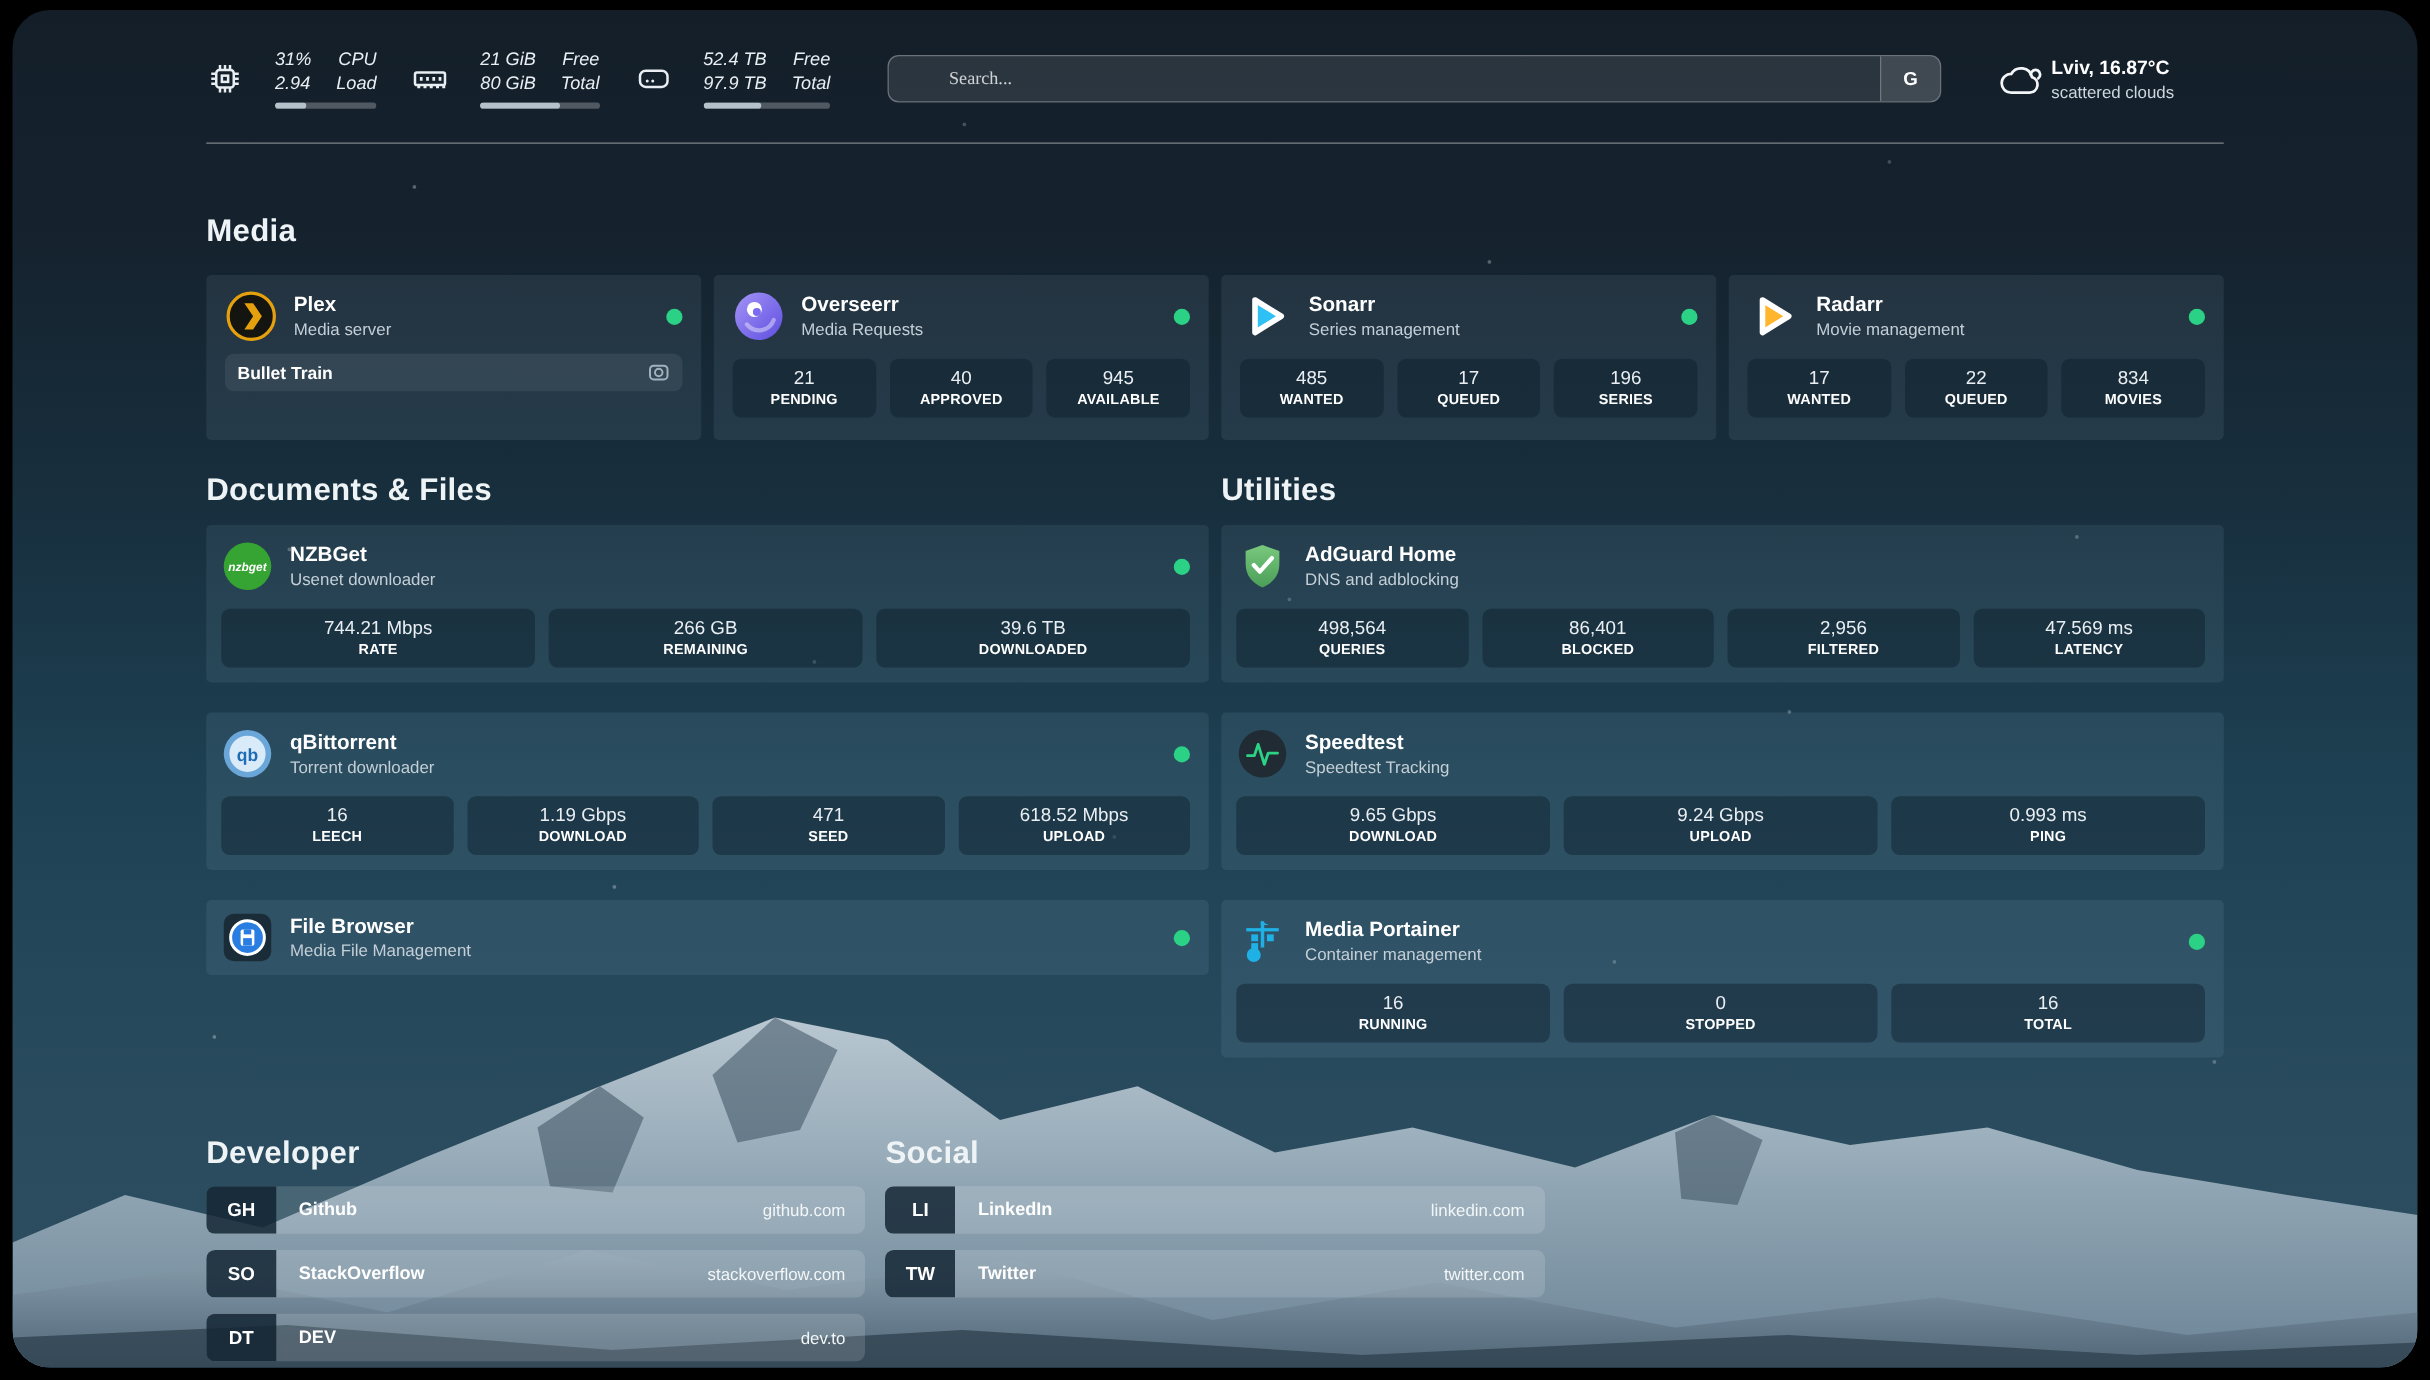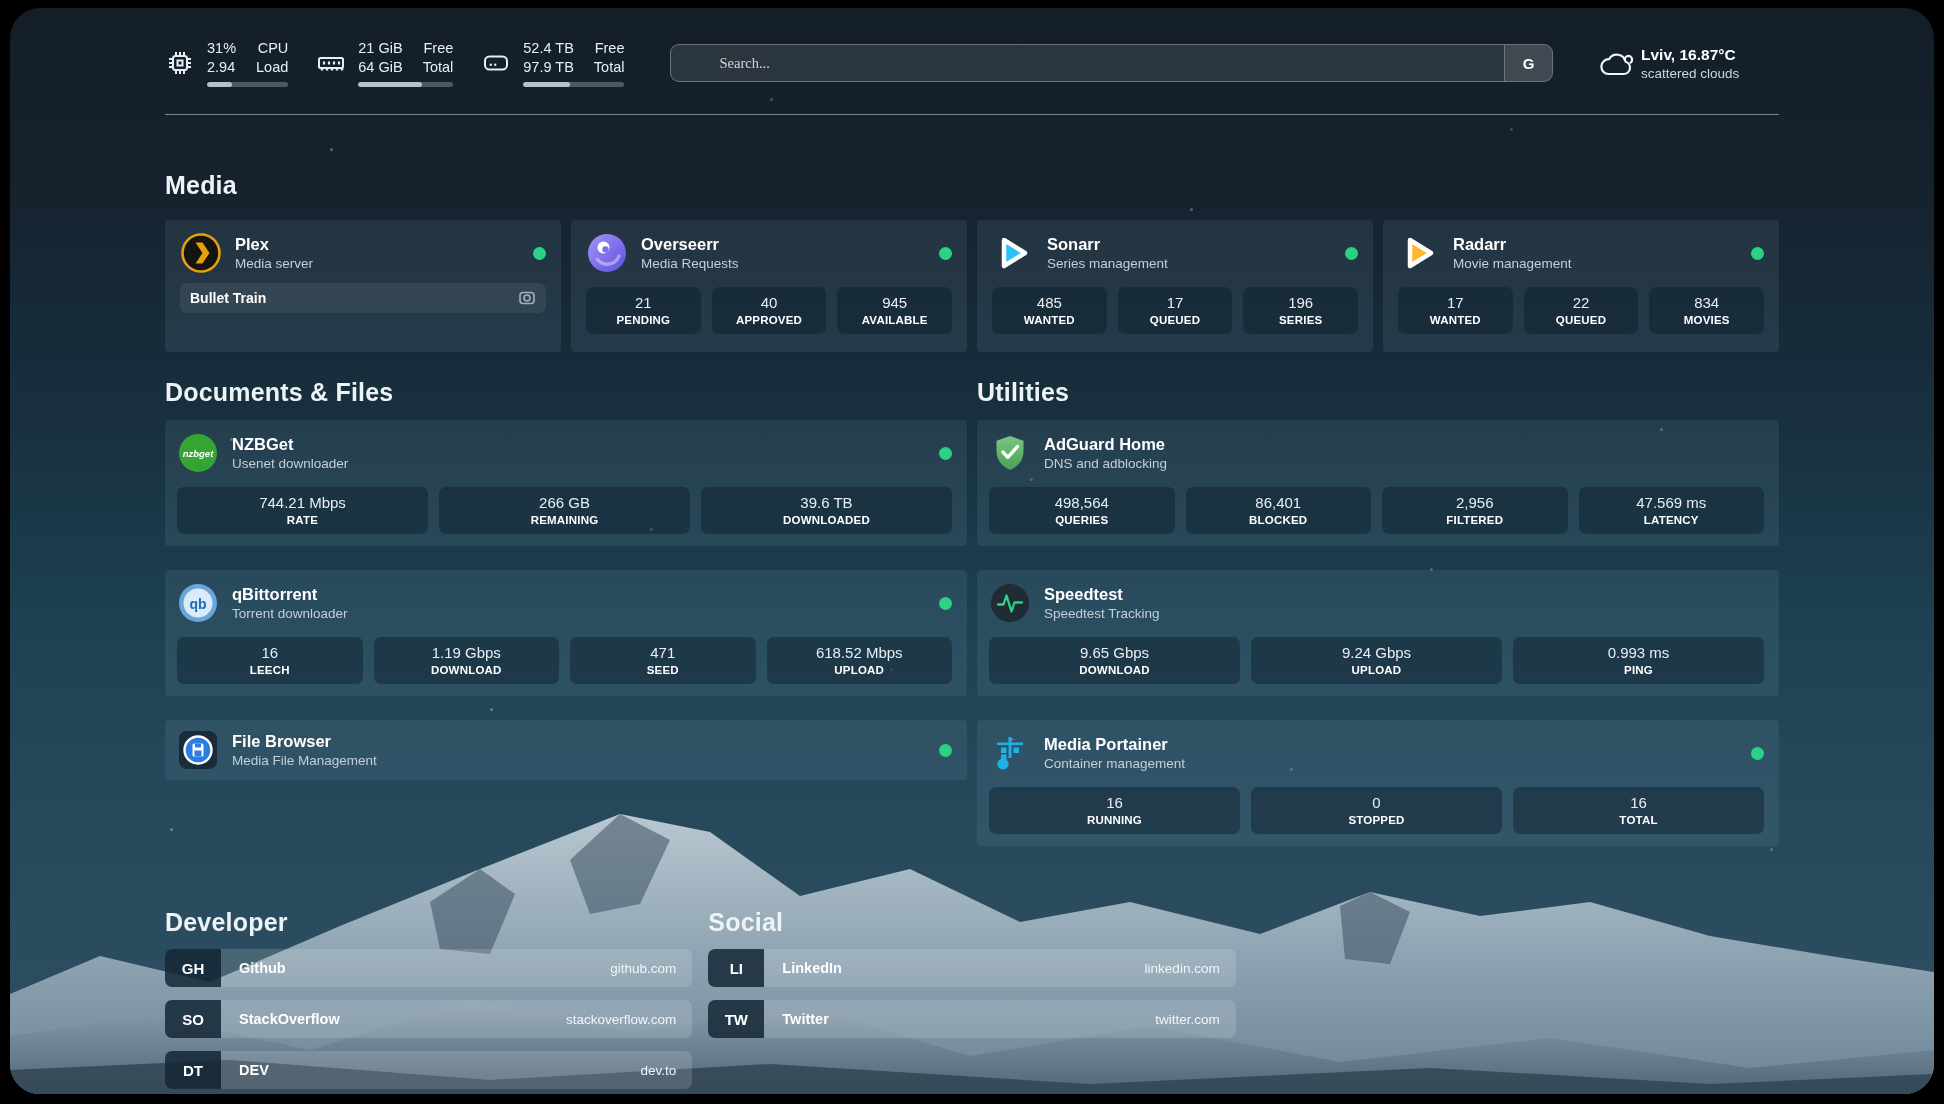--- a/index.html
+++ b/index.html
@@ -18,21 +18,21 @@
        220px 430px 0 rgba(255,255,255,.25), 640px 520px 0 rgba(255,255,255,.30),
        1020px 470px 0 rgba(255,255,255,.20), 1420px 560px 0 rgba(255,255,255,.25),
        480px 700px 0 rgba(255,255,255,.30), 880px 660px 0 rgba(255,255,255,.22),
        1650px 420px 0 rgba(255,255,255,.25), 160px 820px 0 rgba(255,255,255,.30),
        1280px 760px 0 rgba(255,255,255,.22), 1760px 840px 0 rgba(255,255,255,.25); }
   .content { position:relative; width:1614px; margin:0 auto; }
 
   
   .topbar { margin-top:26px; display:flex; align-items:center; height:58px; }
   .hstats { display:flex; gap:28px; }
-  .hstat  { display:flex; align-items:center; gap:12px; }
+  .hstat  { display:flex; align-items:center; gap:25px;font-style:italic; }
   .hicon  { width:30px; height:30px; flex:none; display:flex; align-items:center; }
   .hbody  { display:flex; flex-direction:column; }
   .hrows  { display:grid; grid-template-columns:auto auto; column-gap:20px;
             font-size:14.5px; line-height:19px; color:#e9eef2; }
   .hrows .lab { text-align:right; }
   .hbar   { margin-top:5px; height:5px; border-radius:3px; background:rgba(255,255,255,.26);
             overflow:hidden; }
   .hfill  { height:100%; border-radius:3px; background:#b6c2ca; }
 
   .search { flex:1; margin:0 44px 0 46px; display:flex; align-items:stretch; height:38px;
@@ -164,21 +164,21 @@
             <svg width="30" height="30" viewBox="0 0 30 30" fill="none" stroke="#e9eef2" stroke-width="2">
               <rect x="3" y="10" width="24" height="10" rx="1.5"></rect>
               <path d="M8 13.5v3 M13 13.5v3 M18 13.5v3 M23 13.5v3" stroke-width="2.2"></path>
               <path d="M6 20v2.6 M11 20v2.6 M16 20v2.6 M21 20v2.6 M26 20v2.6" stroke-width="2.4"></path>
             </svg>
             </span>
           <div class="hbody">
             <div class="hrows">
               <span>21 GiB</span>
               <span class="lab">Free</span>
-              <span>64 GiB</span>
+              <span>80 GiB</span>
               <span class="lab">Total</span>
             </div>
             <div class="hbar">
               <div class="hfill" style="width: 67%;"></div>
             </div>
           </div>
         </div>
 
         <div class="hstat">
           <span class="hicon">

